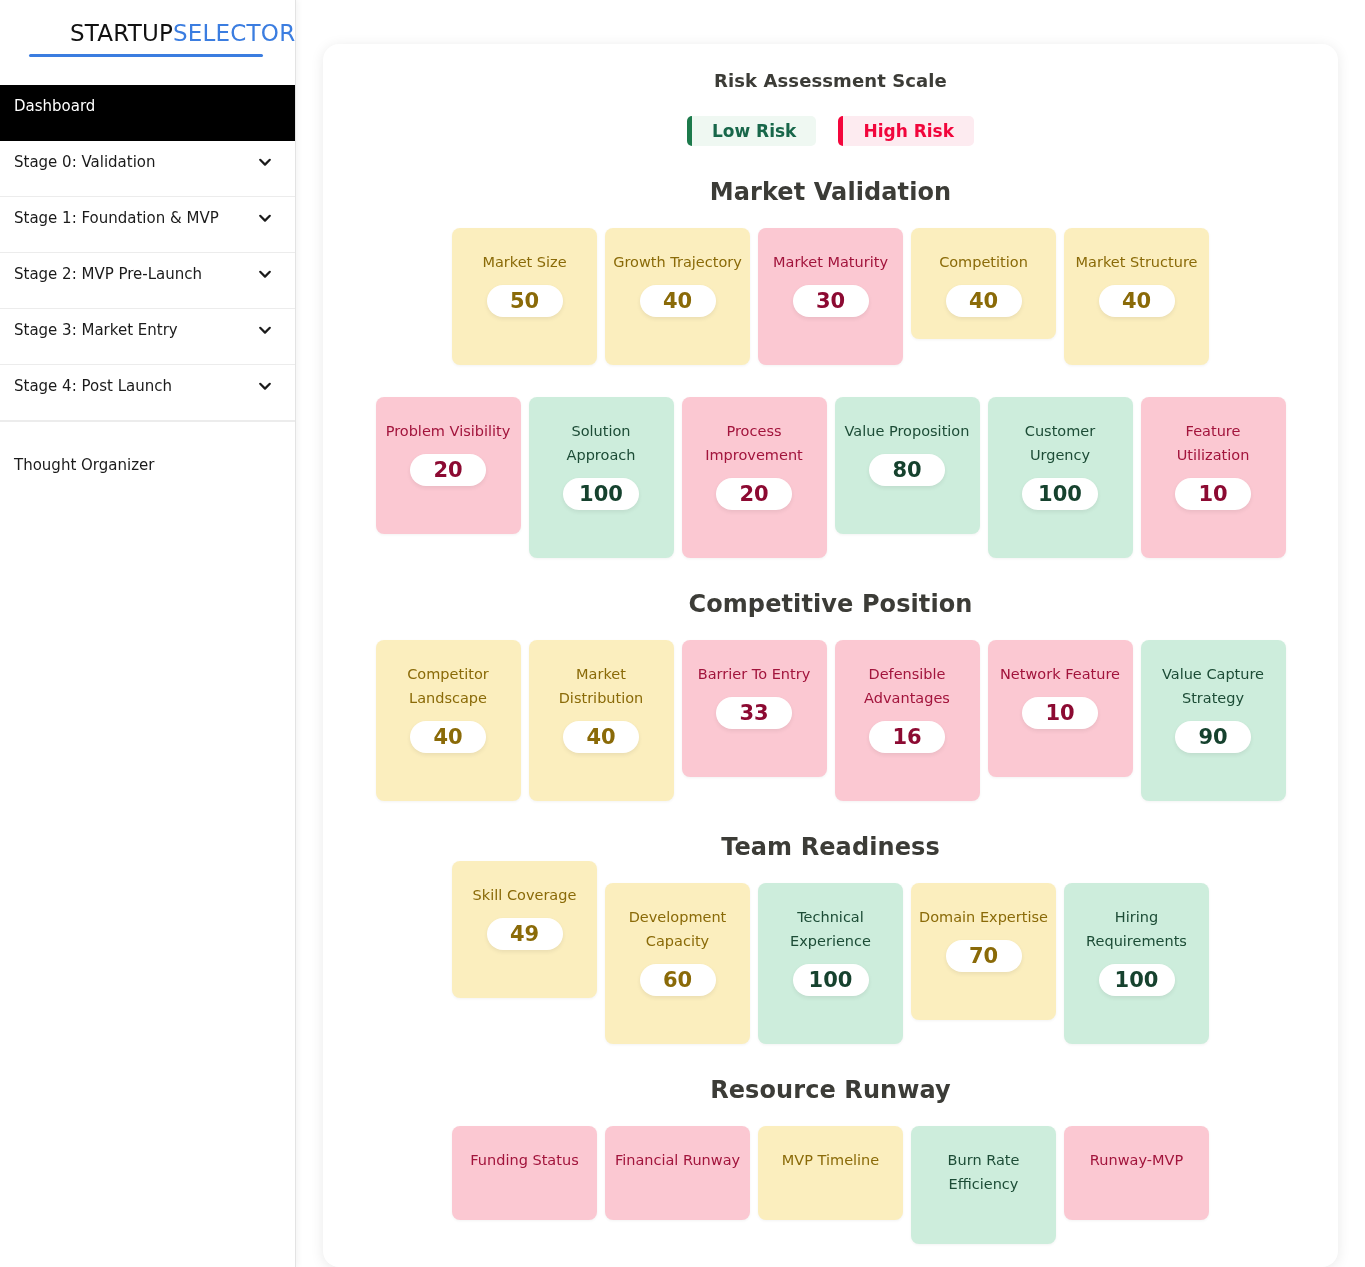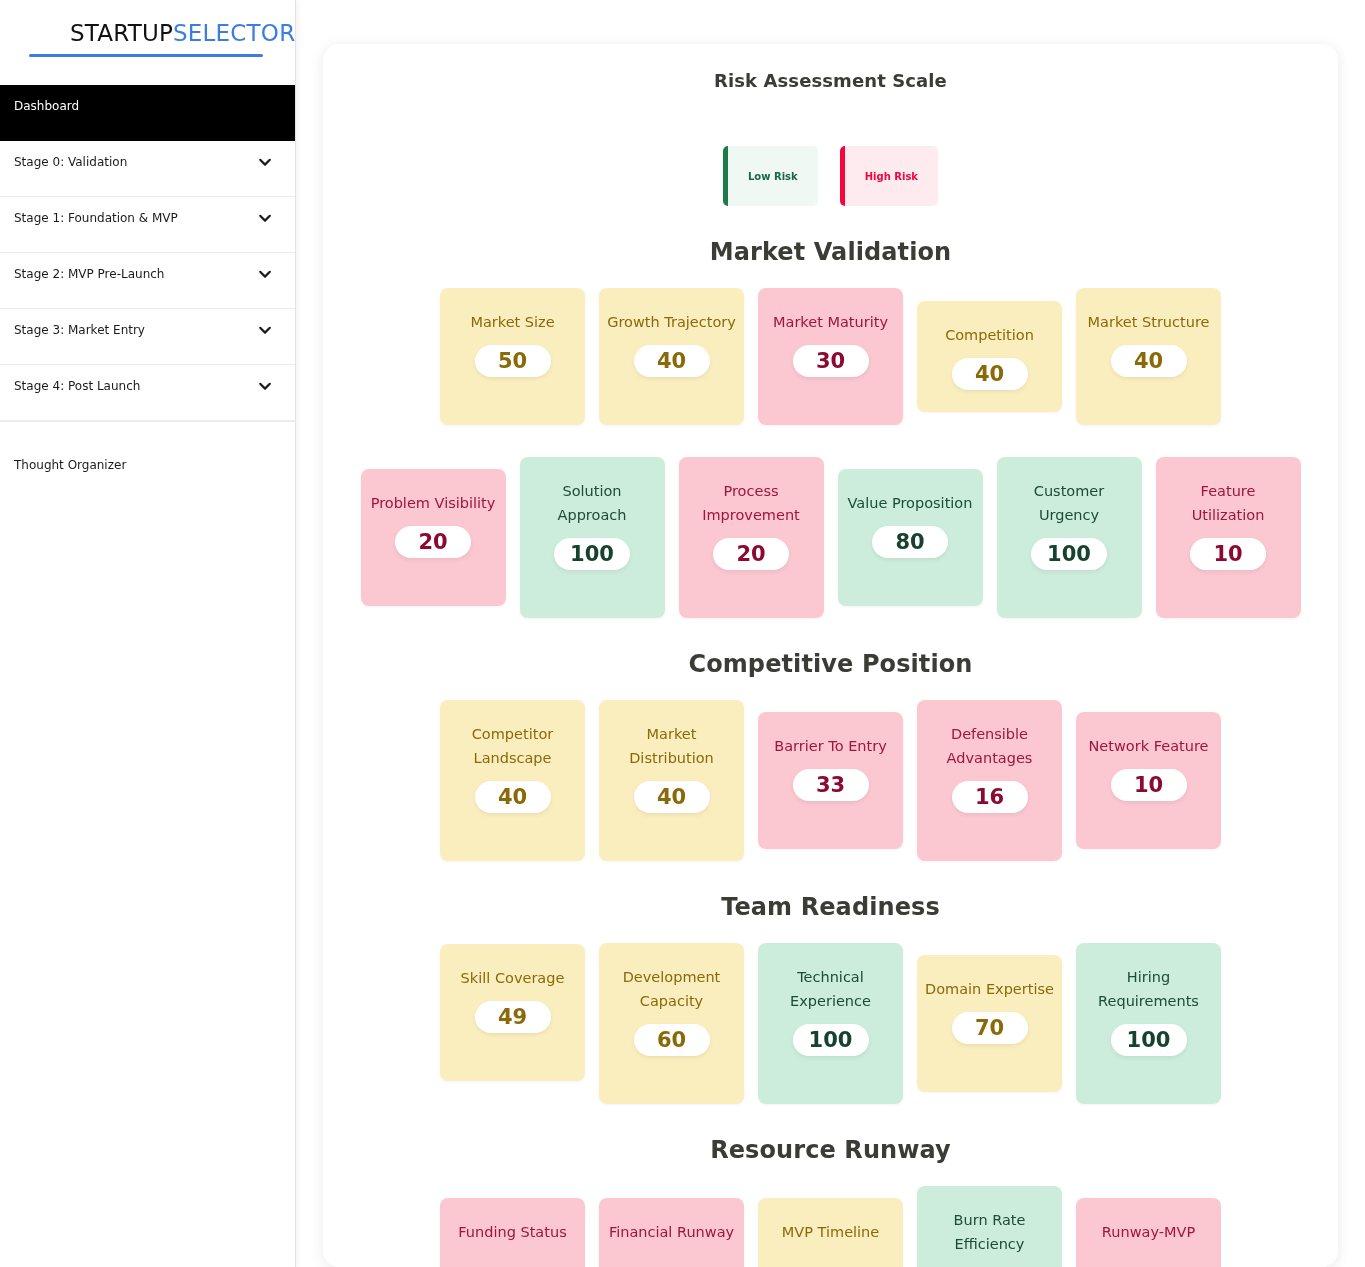--- a/index.html
+++ b/index.html
@@ -41,21 +41,21 @@
     margin: 6px 10px 0 7px;
     border-radius: 2px;
   }
   .nav { margin-top: 28px; }
   .nav-item {
     display: flex;
     align-items: center;
     justify-content: space-between;
     padding: 0 22px 14px 14px;
     height: 56px;
-    font-size: 12px;
+    font-size: 15px;
     color: #1b1b1b;
     cursor: pointer;
     border-bottom: 1px solid #ececec;
     background: #ffffff;
   }
   .nav-item.active {
     background: #000000;
     color: #ffffff;
     border-bottom: none;
   }
@@ -97,27 +97,26 @@
   }
   .legend-row {
     display: flex;
     justify-content: center;
     gap: 22px;
     margin-top: 25px;
   }
   .legend-pill {
     display: flex;
     align-items: center;
-    height: 60px;
+    height: 30px;
     padding: 0 20px;
     border-radius: 5px;
-    font-size: 10px;
+    font-size: 17px;
     font-weight: 700;
     cursor: pointer;
-    margin-top: 30px;
   }
   .legend-pill.low {
     background: #eff8f2; color: #18674a; border-left: 5px solid #1c7a4b;
   }
   .legend-pill.medium {
     background: #fdf5e4; color: #96700a; border-left: 5px solid #a07a05;
   }
   .legend-pill.high {
     background: #fdebf0; color: #f1063c; border-left: 5px solid #f4063c;
   }
@@ -127,22 +126,22 @@
   .section-title {
     text-align: center;
     font-size: 24px;
     font-weight: 700;
     color: #3c3c37;
     letter-spacing: 0.1px;
   }
   .cards-row {
     display: flex;
     justify-content: center;
-    align-items: center;
-    gap: 14px;
+    align-items: flex-start;
+    gap: 8px;
     margin-top: 22px;
   }
   .card {
     width: 145px;
     flex: 0 0 145px;
     border-radius: 8px;
     padding: 22px 8px 22px 8px;
     display: flex;
     flex-direction: column;
     align-items: center;
@@ -334,20 +333,24 @@
                 <div class="card-value">33</div>
               </div>
               <div class="card high" data-offset="none" data-grow="1">
                 <div class="card-label">Defensible Advantages</div>
                 <div class="card-value">16</div>
               </div>
               <div class="card high" data-offset="none" data-grow="1">
                 <div class="card-label">Network Feature</div>
                 <div class="card-value">10</div>
               </div>
+              <div class="card low" data-offset="none" data-grow="1">
+                <div class="card-label">Value Capture Strategy</div>
+                <div class="card-value">90</div>
+              </div>
             </div>
           </section>
           <section class="section">
             <h3 class="section-title">Team Readiness</h3>
             <div class="cards-row">
               <div class="card medium" data-offset="up" data-grow="1">
                 <div class="card-label">Skill Coverage</div>
                 <div class="card-value">49</div>
               </div>
               <div class="card medium" data-offset="none" data-grow="1">

